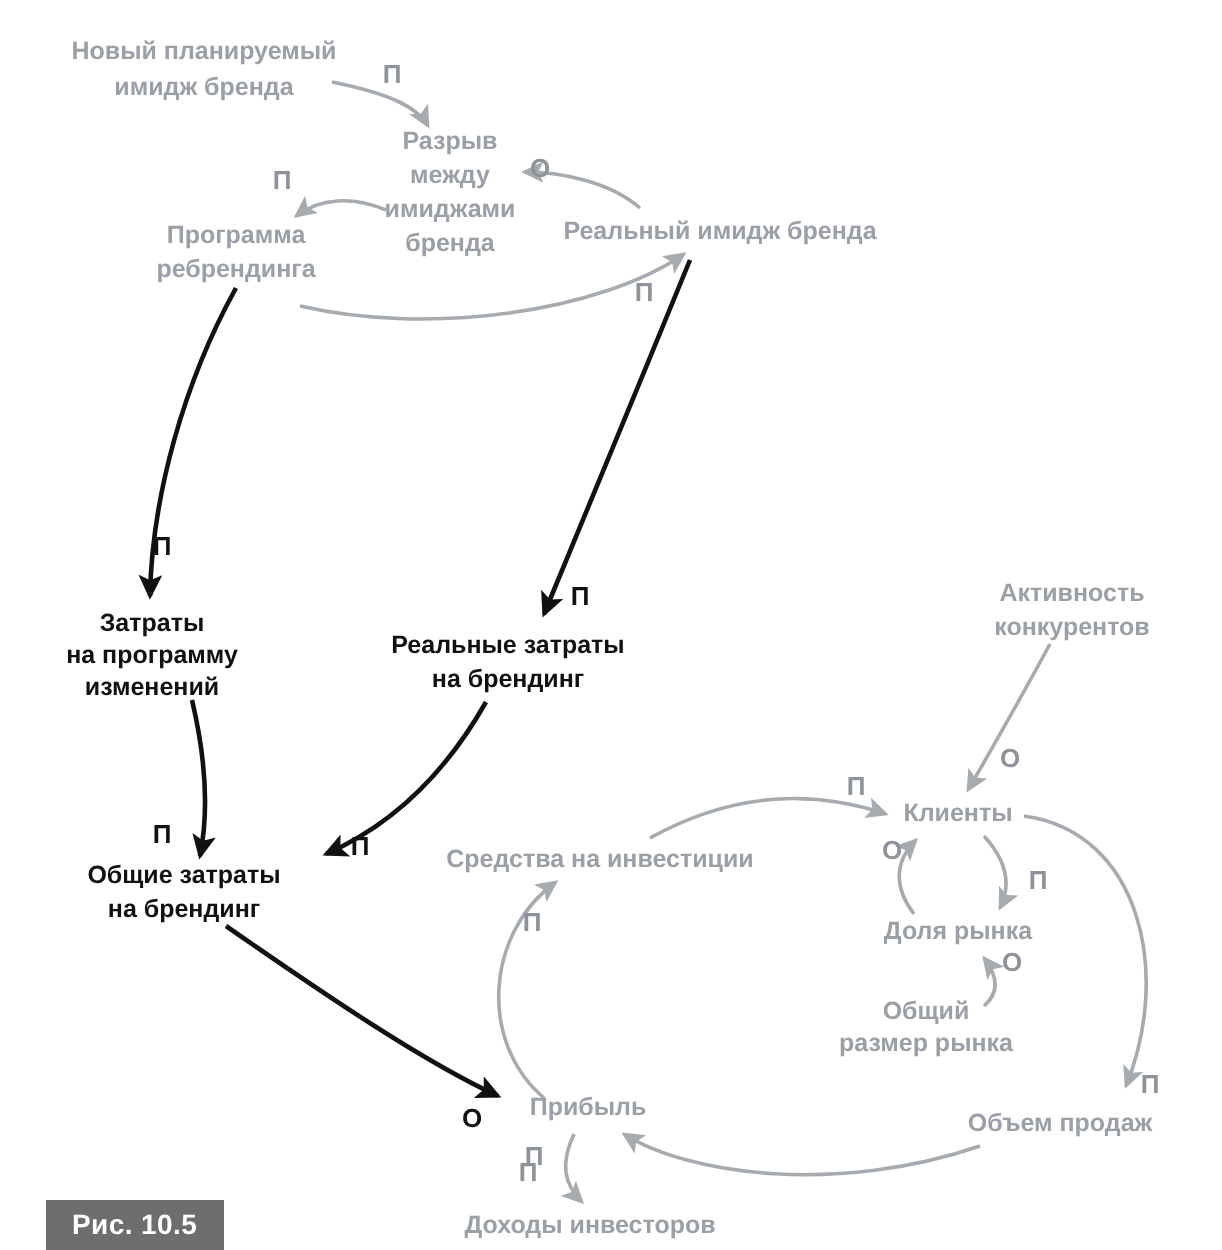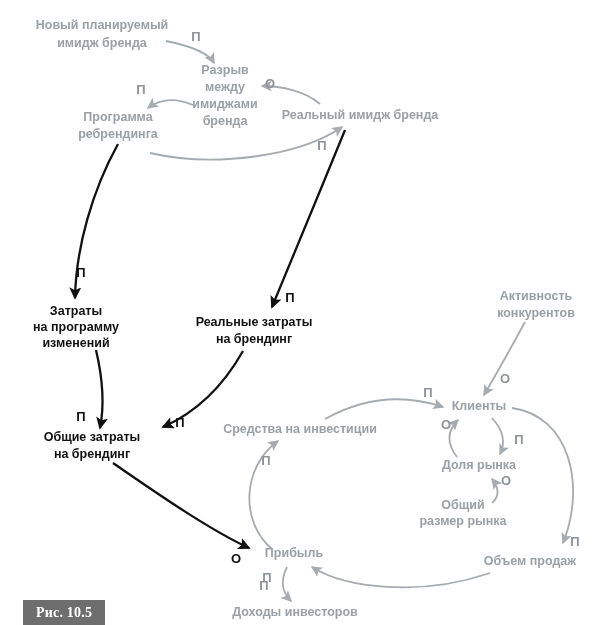--- a/index.html
+++ b/index.html
@@ -48,21 +48,21 @@
   }
   .link-black {
     stroke: #111111;
     stroke-width: 2.3;
     fill: none;
   }
   .caption-badge {
     position: absolute;
     background: #6e6e6e;
     color: #ffffff;
-    font-family: Liberation Serif, serif;
+    font-family: Liberation Sans, sans-serif;
     font-weight: bold;
     font-size: 14px;
     letter-spacing: 0.2px;
     padding: 5px 13px 6px 13px;
     left: 23px;
     top: 584px;
     line-height: 1.1;
   }
 </style>
 </head>

